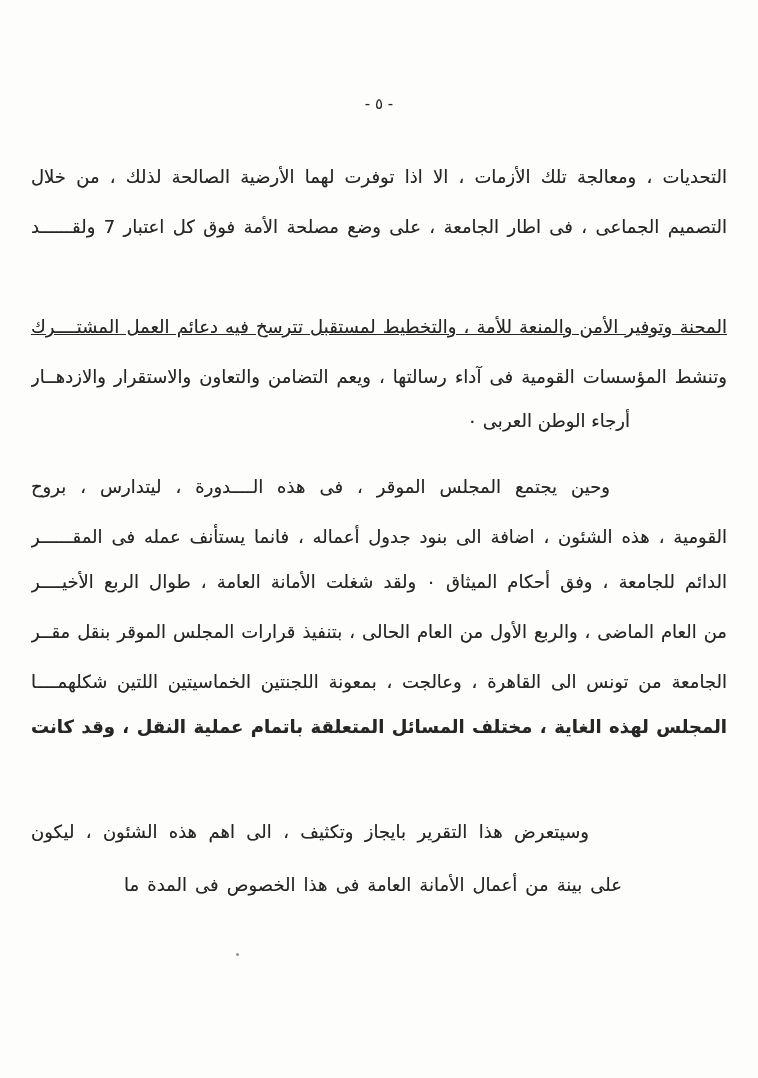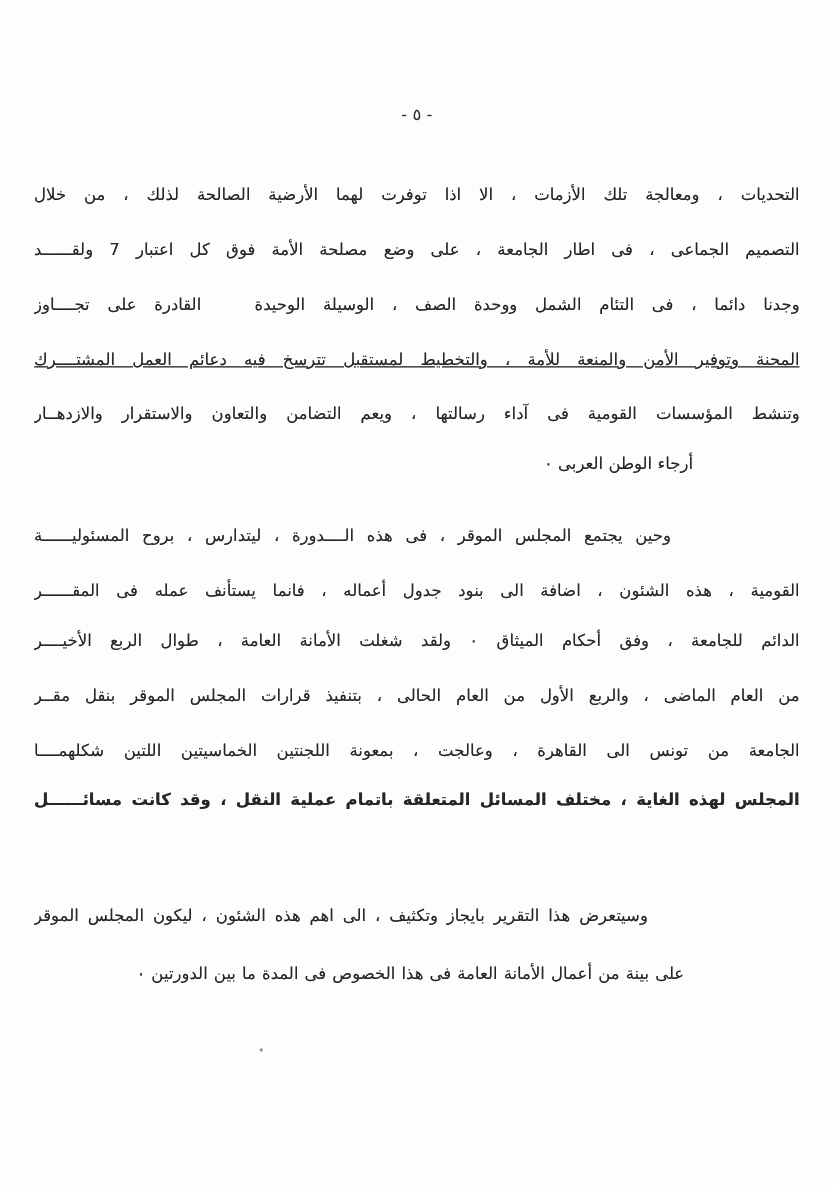--- a/index.html
+++ b/index.html
@@ -24,38 +24,38 @@
     top:95px;left:0;right:0;
     text-align:center;
     font-size:15px;
     letter-spacing:1px;
     color:var(--ink);
   }
   .ln{
     position:absolute;
     height:36px;
     overflow:hidden;
-    font-size:15px;
+    font-size:18px;
     line-height:30px;
     white-space:nowrap;
     text-shadow:0 0 0.5px rgba(20,20,20,0.45);
   }
   .stretch{
     white-space:normal;
     text-align:justify;
     text-align-last:justify;
   }
   .ragged{
   }
   
   .l1 {top:162px;right:31px;left:31px;}
   .l2 {top:212px;right:31px;left:31px;}
   .l3 {top:262px;right:31px;left:31px;}
   .l4 {top:312px;right:31px;left:31px;text-decoration:underline;}
-  .l5 {top:362px;right:31px;left:31px;font-family:Liberation Serif, serif;}
+  .l5 {top:362px;right:31px;left:31px;}
   .l6 {top:406px;right:128px;left:31px;}
   
   .l7 {top:472px;right:148px;left:31px;}
   .l8 {top:522px;right:31px;left:31px;}
   .l9 {top:567px;right:31px;left:31px;}
   .l10{top:617px;right:31px;left:31px;}
   .l11{top:667px;right:31px;left:31px;}
   .l12{top:712px;right:31px;left:31px;font-weight:bold;}
   .l13{top:762px;right:151px;left:31px;}
   
@@ -72,21 +72,20 @@
 </style>
 </head>
 <body>
 
 <div class="page">
 
   <div class="page-number">- ٥ -</div>
 
   <div class="ln l1 stretch">التحديات ، ومعالجة تلك الأزمات ، الا اذا توفرت لهما الأرضية الصالحة لذلك ، من خلال</div>
   <div class="ln l2 stretch">التصميم الجماعى ، فى اطار الجامعة ، على وضع مصلحة الأمة فوق كل اعتبار 7 ولقــــــد</div>
-  <div class="ln l3 stretch">وجدنا دائما ، فى التئام الشمل ووحدة الصف ، الوسيلة الوحيدة &nbsp;&nbsp;القادرة على تجــــاوز</div>
   <div class="ln l4 stretch">المحنة وتوفير الأمن والمنعة للأمة ، والتخطيط لمستقبل تترسخ فيه دعائم العمل المشتــــرك</div>
   <div class="ln l5 stretch">وتنشط المؤسسات القومية فى آداء رسالتها ، ويعم التضامن والتعاون والاستقرار والازدهــار</div>
   <div class="ln l6 ragged">أرجاء الوطن العربى ٠</div>
 
   <div class="ln l7 stretch">وحين يجتمع المجلس الموقر ، فى هذه الــــدورة ، ليتدارس ، بروح المسئوليــــــة</div>
   <div class="ln l8 stretch">القومية ، هذه الشئون ، اضافة الى بنود جدول أعماله ، فانما يستأنف عمله فى المقــــــر</div>
   <div class="ln l9 stretch">الدائم للجامعة ، وفق أحكام الميثاق ٠ ولقد شغلت الأمانة العامة ، طوال الربع الأخيــــر</div>
   <div class="ln l11 stretch">الجامعة من تونس الى القاهرة ، وعالجت ، بمعونة اللجنتين الخماسيتين اللتين شكلهمــــا</div>
   <div class="ln l10 stretch">من العام الماضى ، والربع الأول من العام الحالى ، بتنفيذ قرارات المجلس الموقر بنقل مقــر</div>
   <div class="ln l12 stretch">المجلس لهذه الغاية ، مختلف المسائل المتعلقة باتمام عملية النقل ، وقد كانت مسائــــــل</div>

